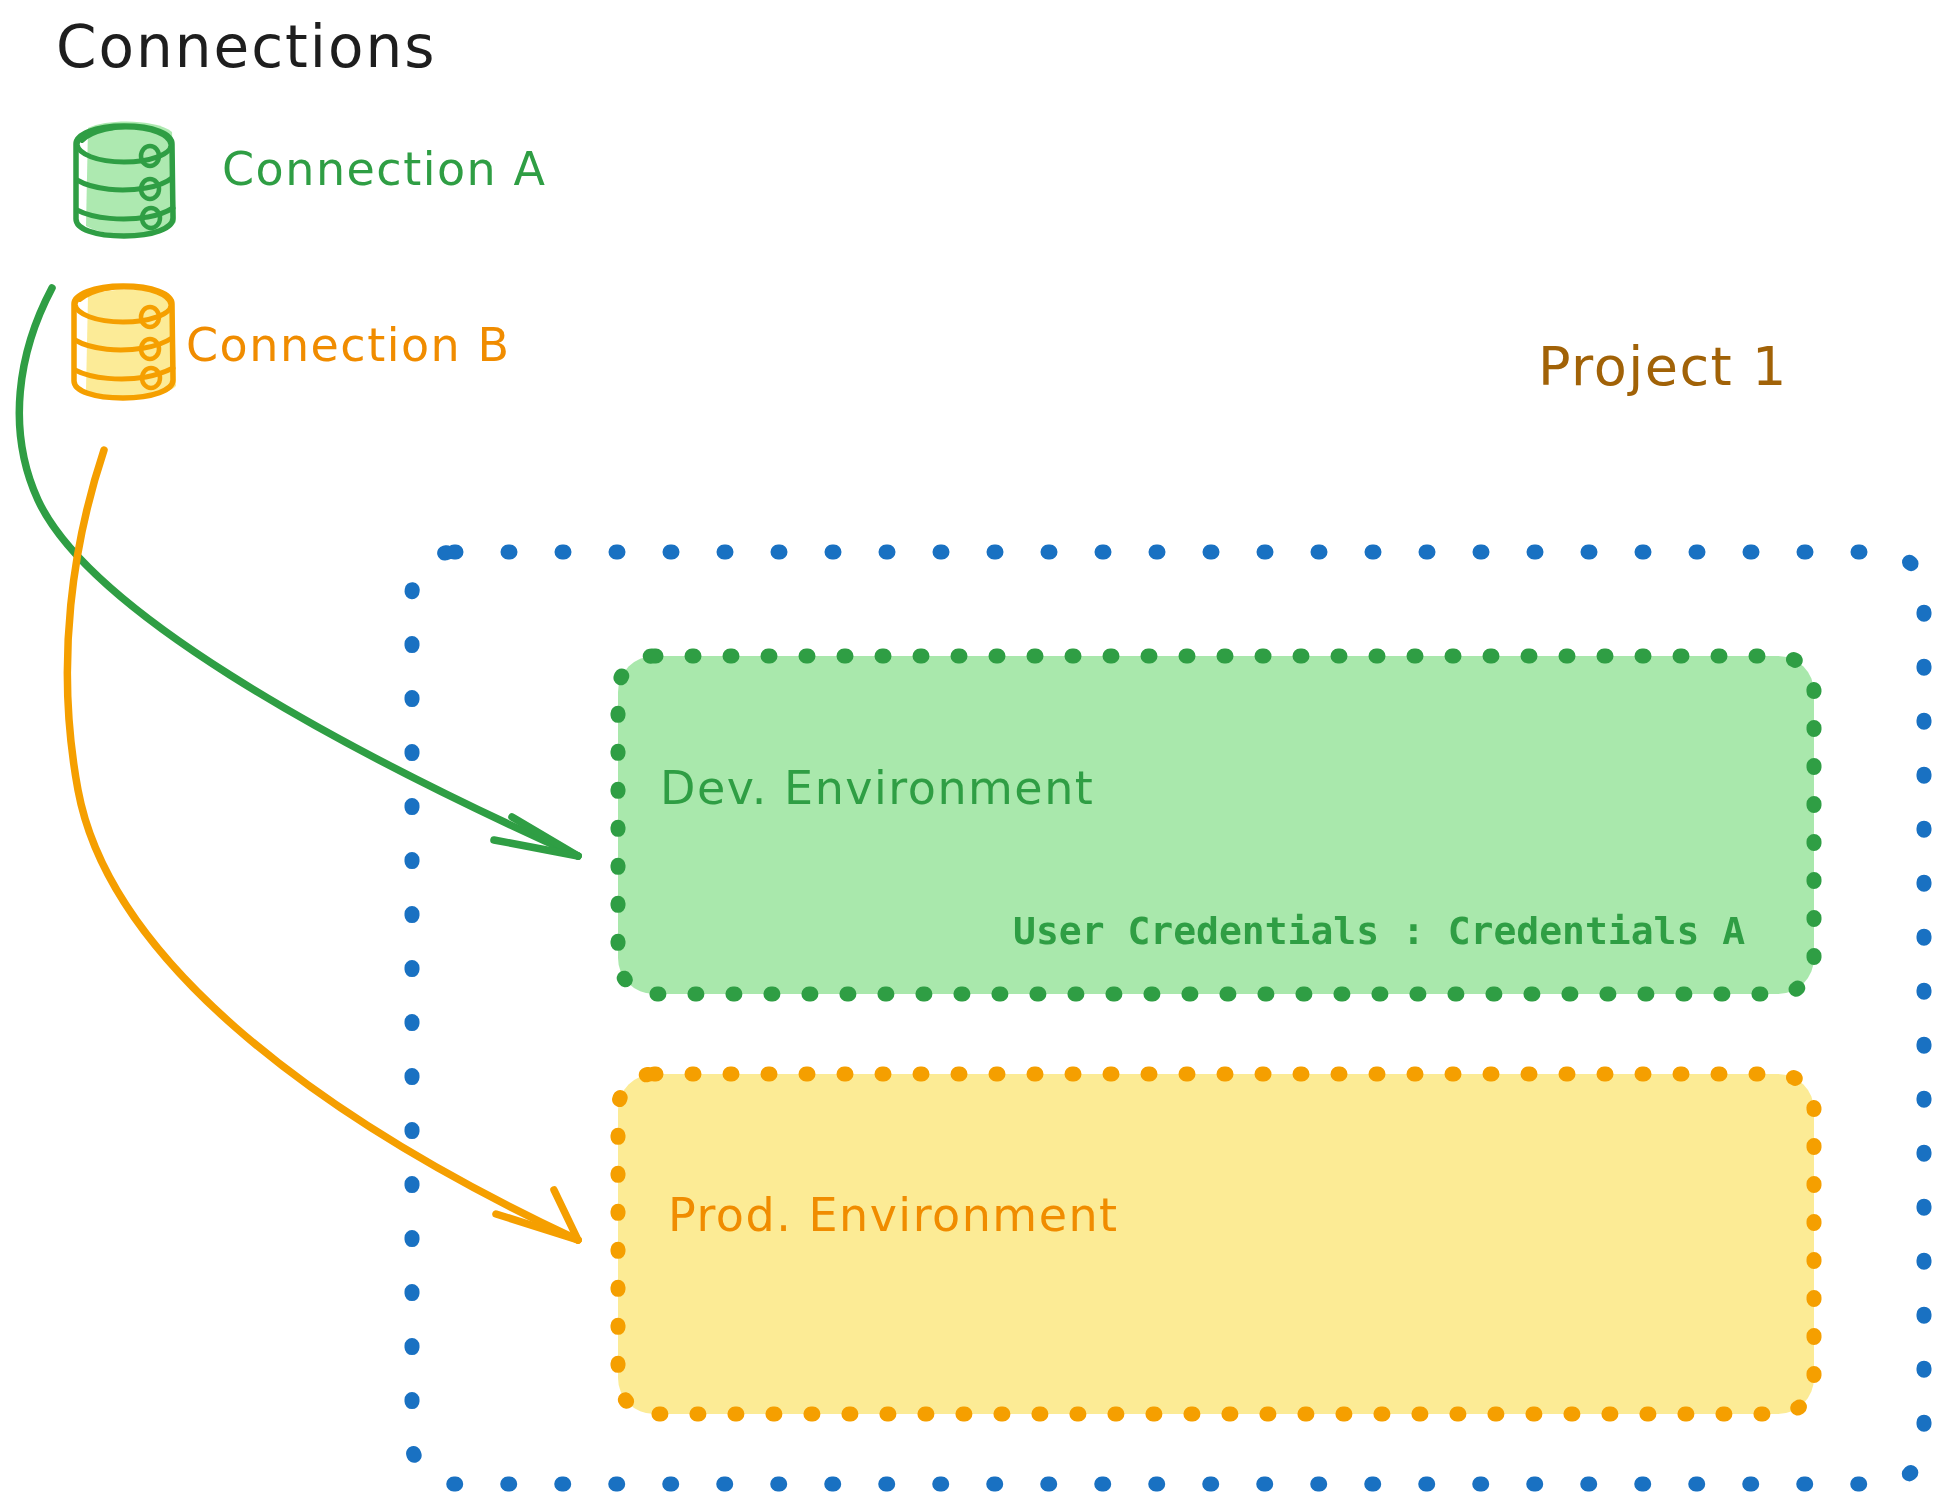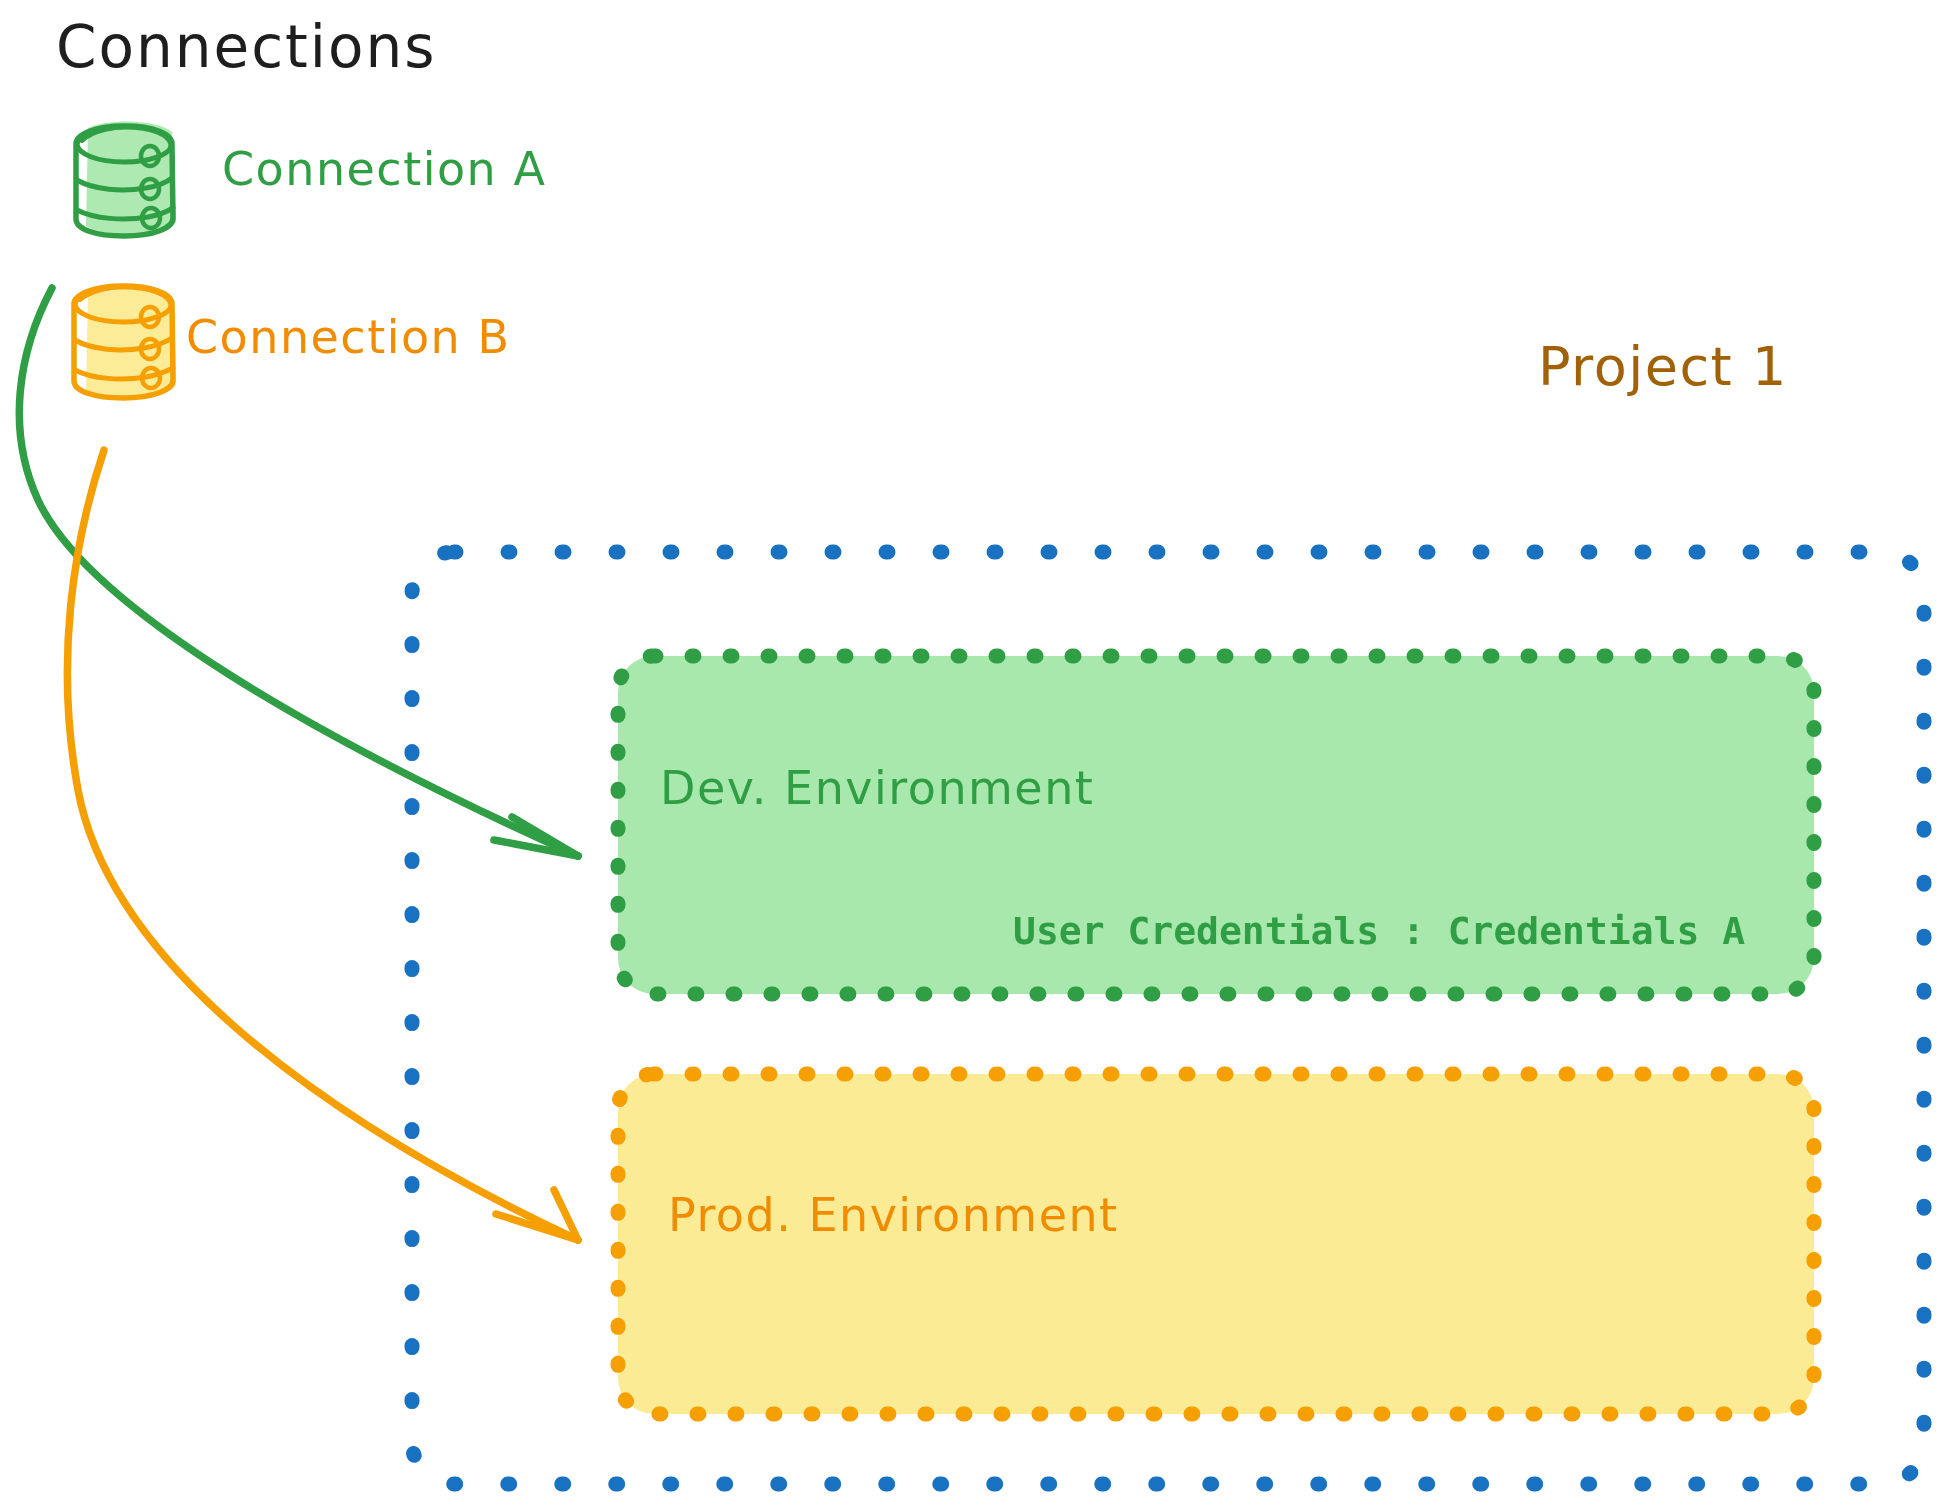--- a/index.html
+++ b/index.html
@@ -52,21 +52,21 @@
   }
   #label-conn-a {
     left: 186px;
     top: 146px;
     font-size: 46px;
     color: #2f9e44;
     margin-left: 36px;
   }
   #label-conn-b {
     left: 186px;
-    top: 314px;
+    top: 322px;
     font-size: 46px;
     color: #f08c00;
   }
   #label-project-1 {
     left: 1538px;
     top: 340px;
     font-size: 54px;
     color: #a16207;
   }
   #label-dev-env {

